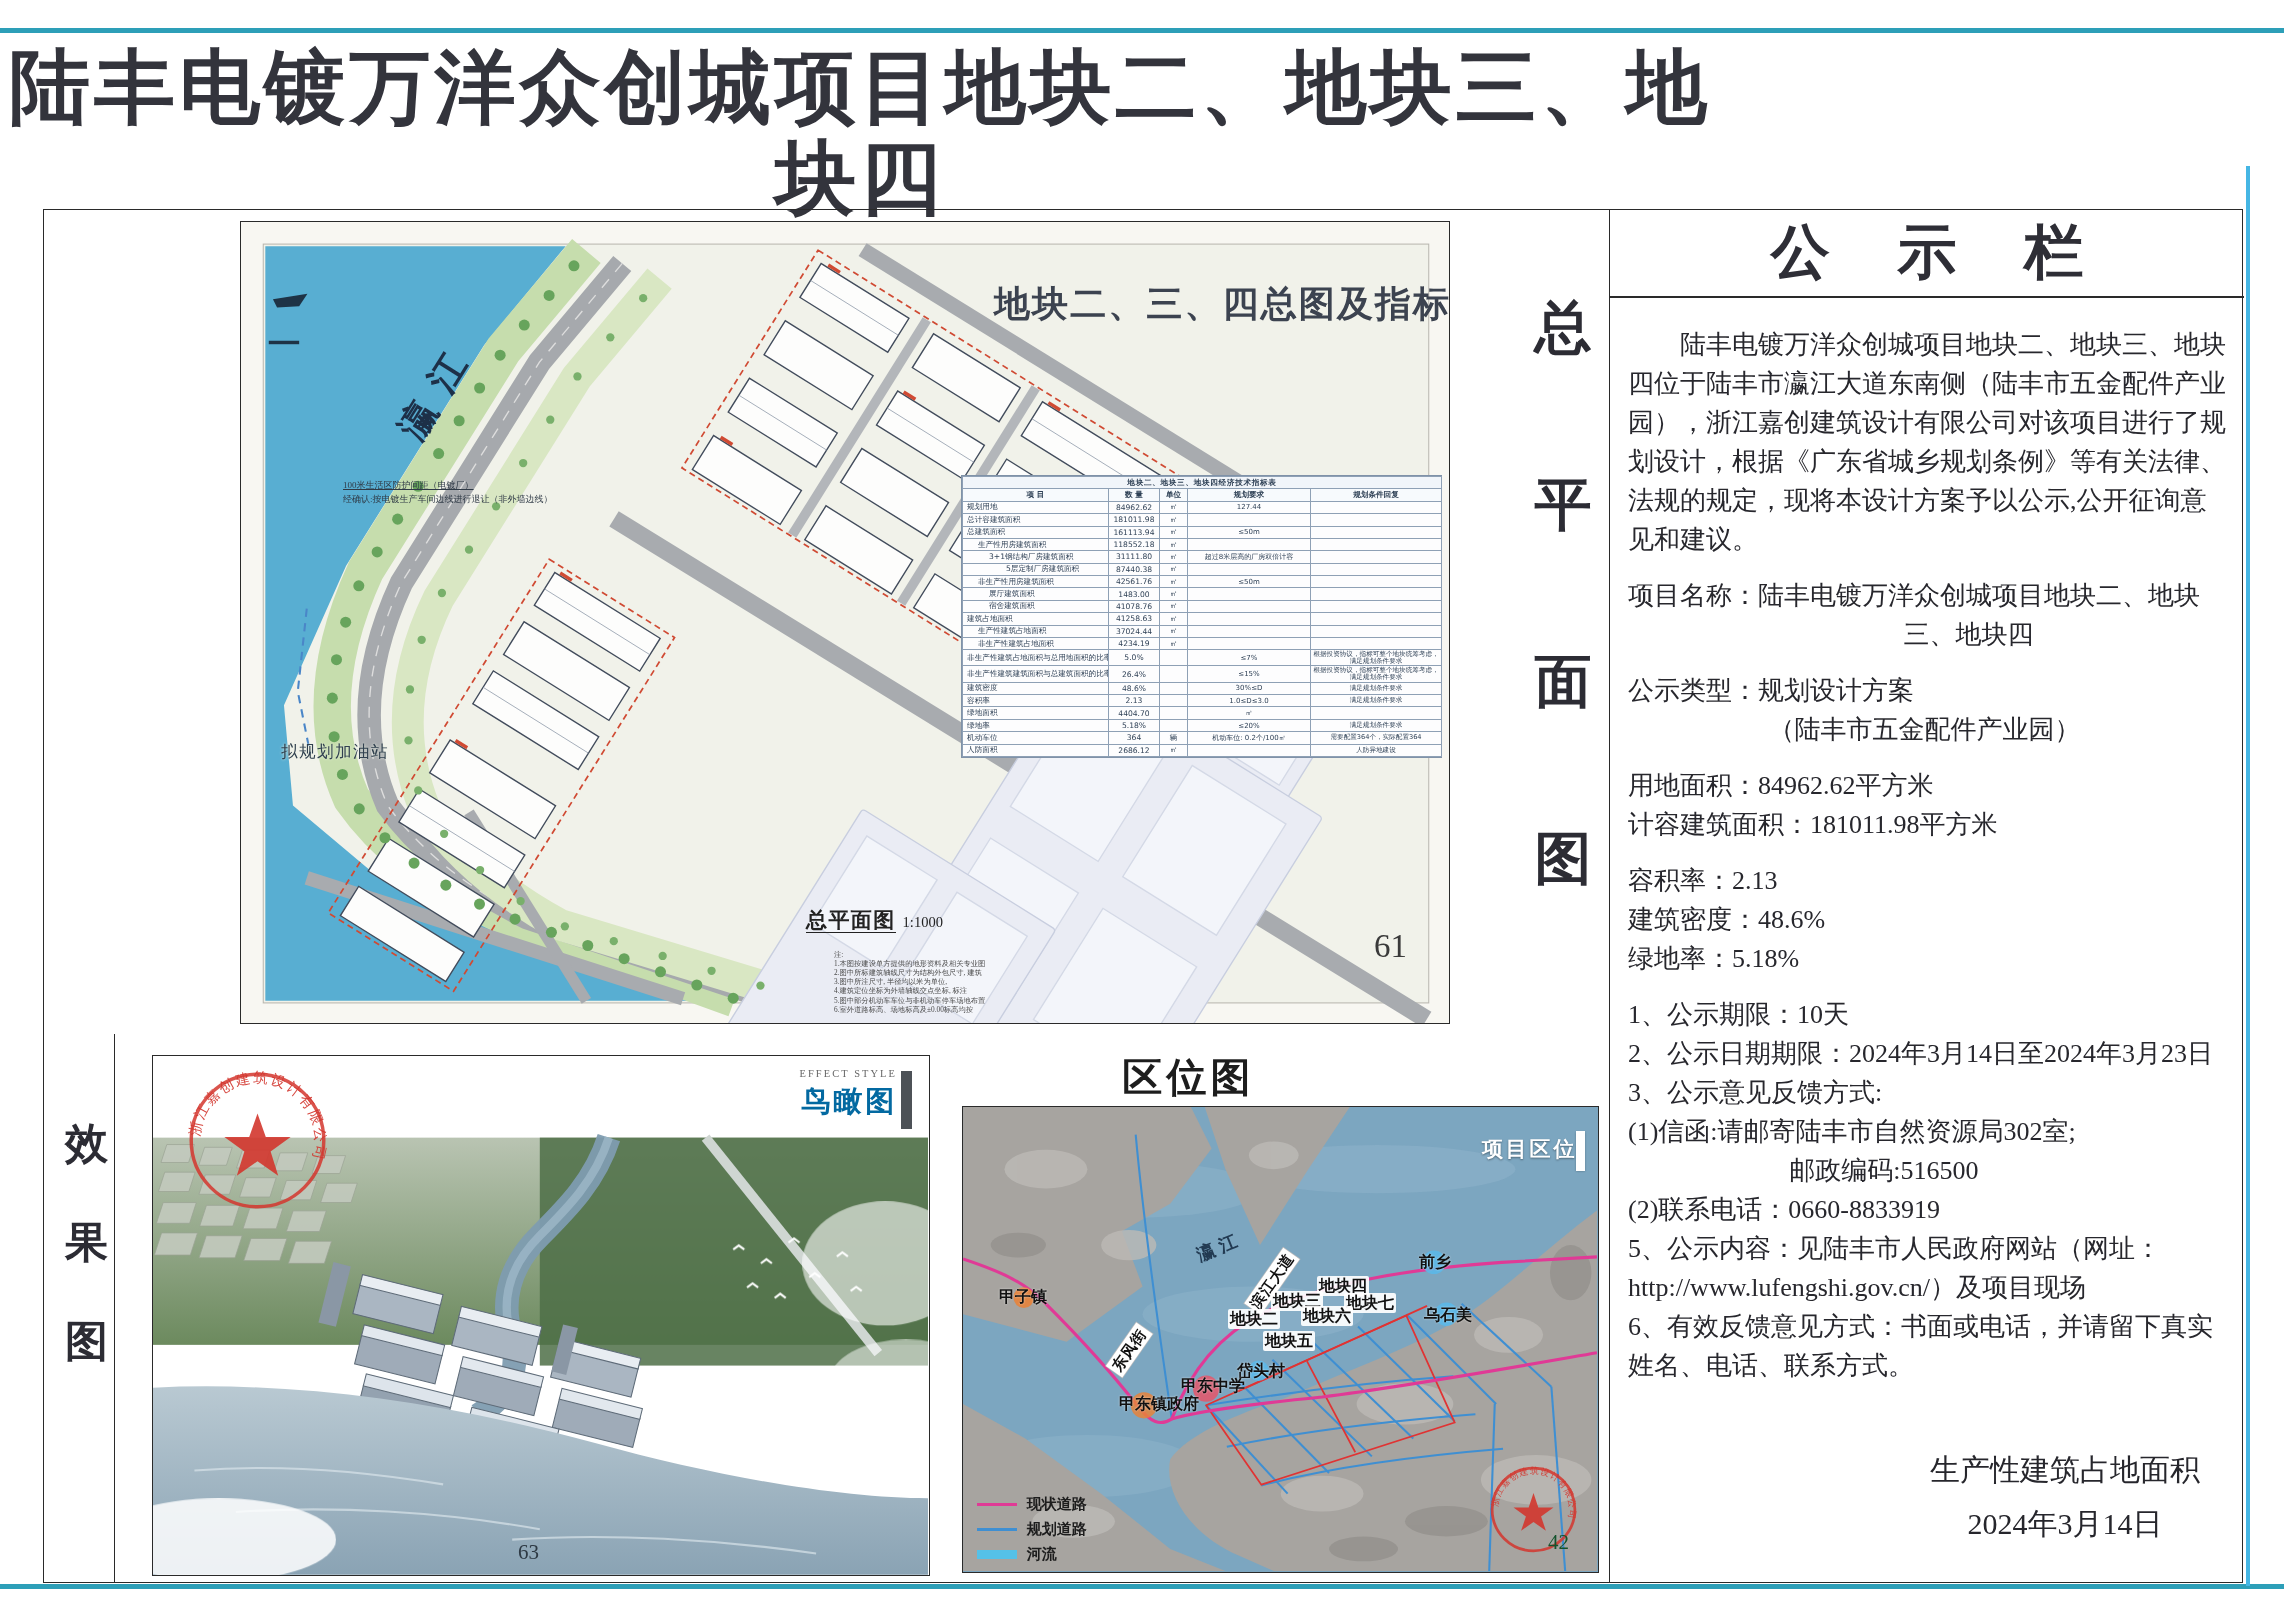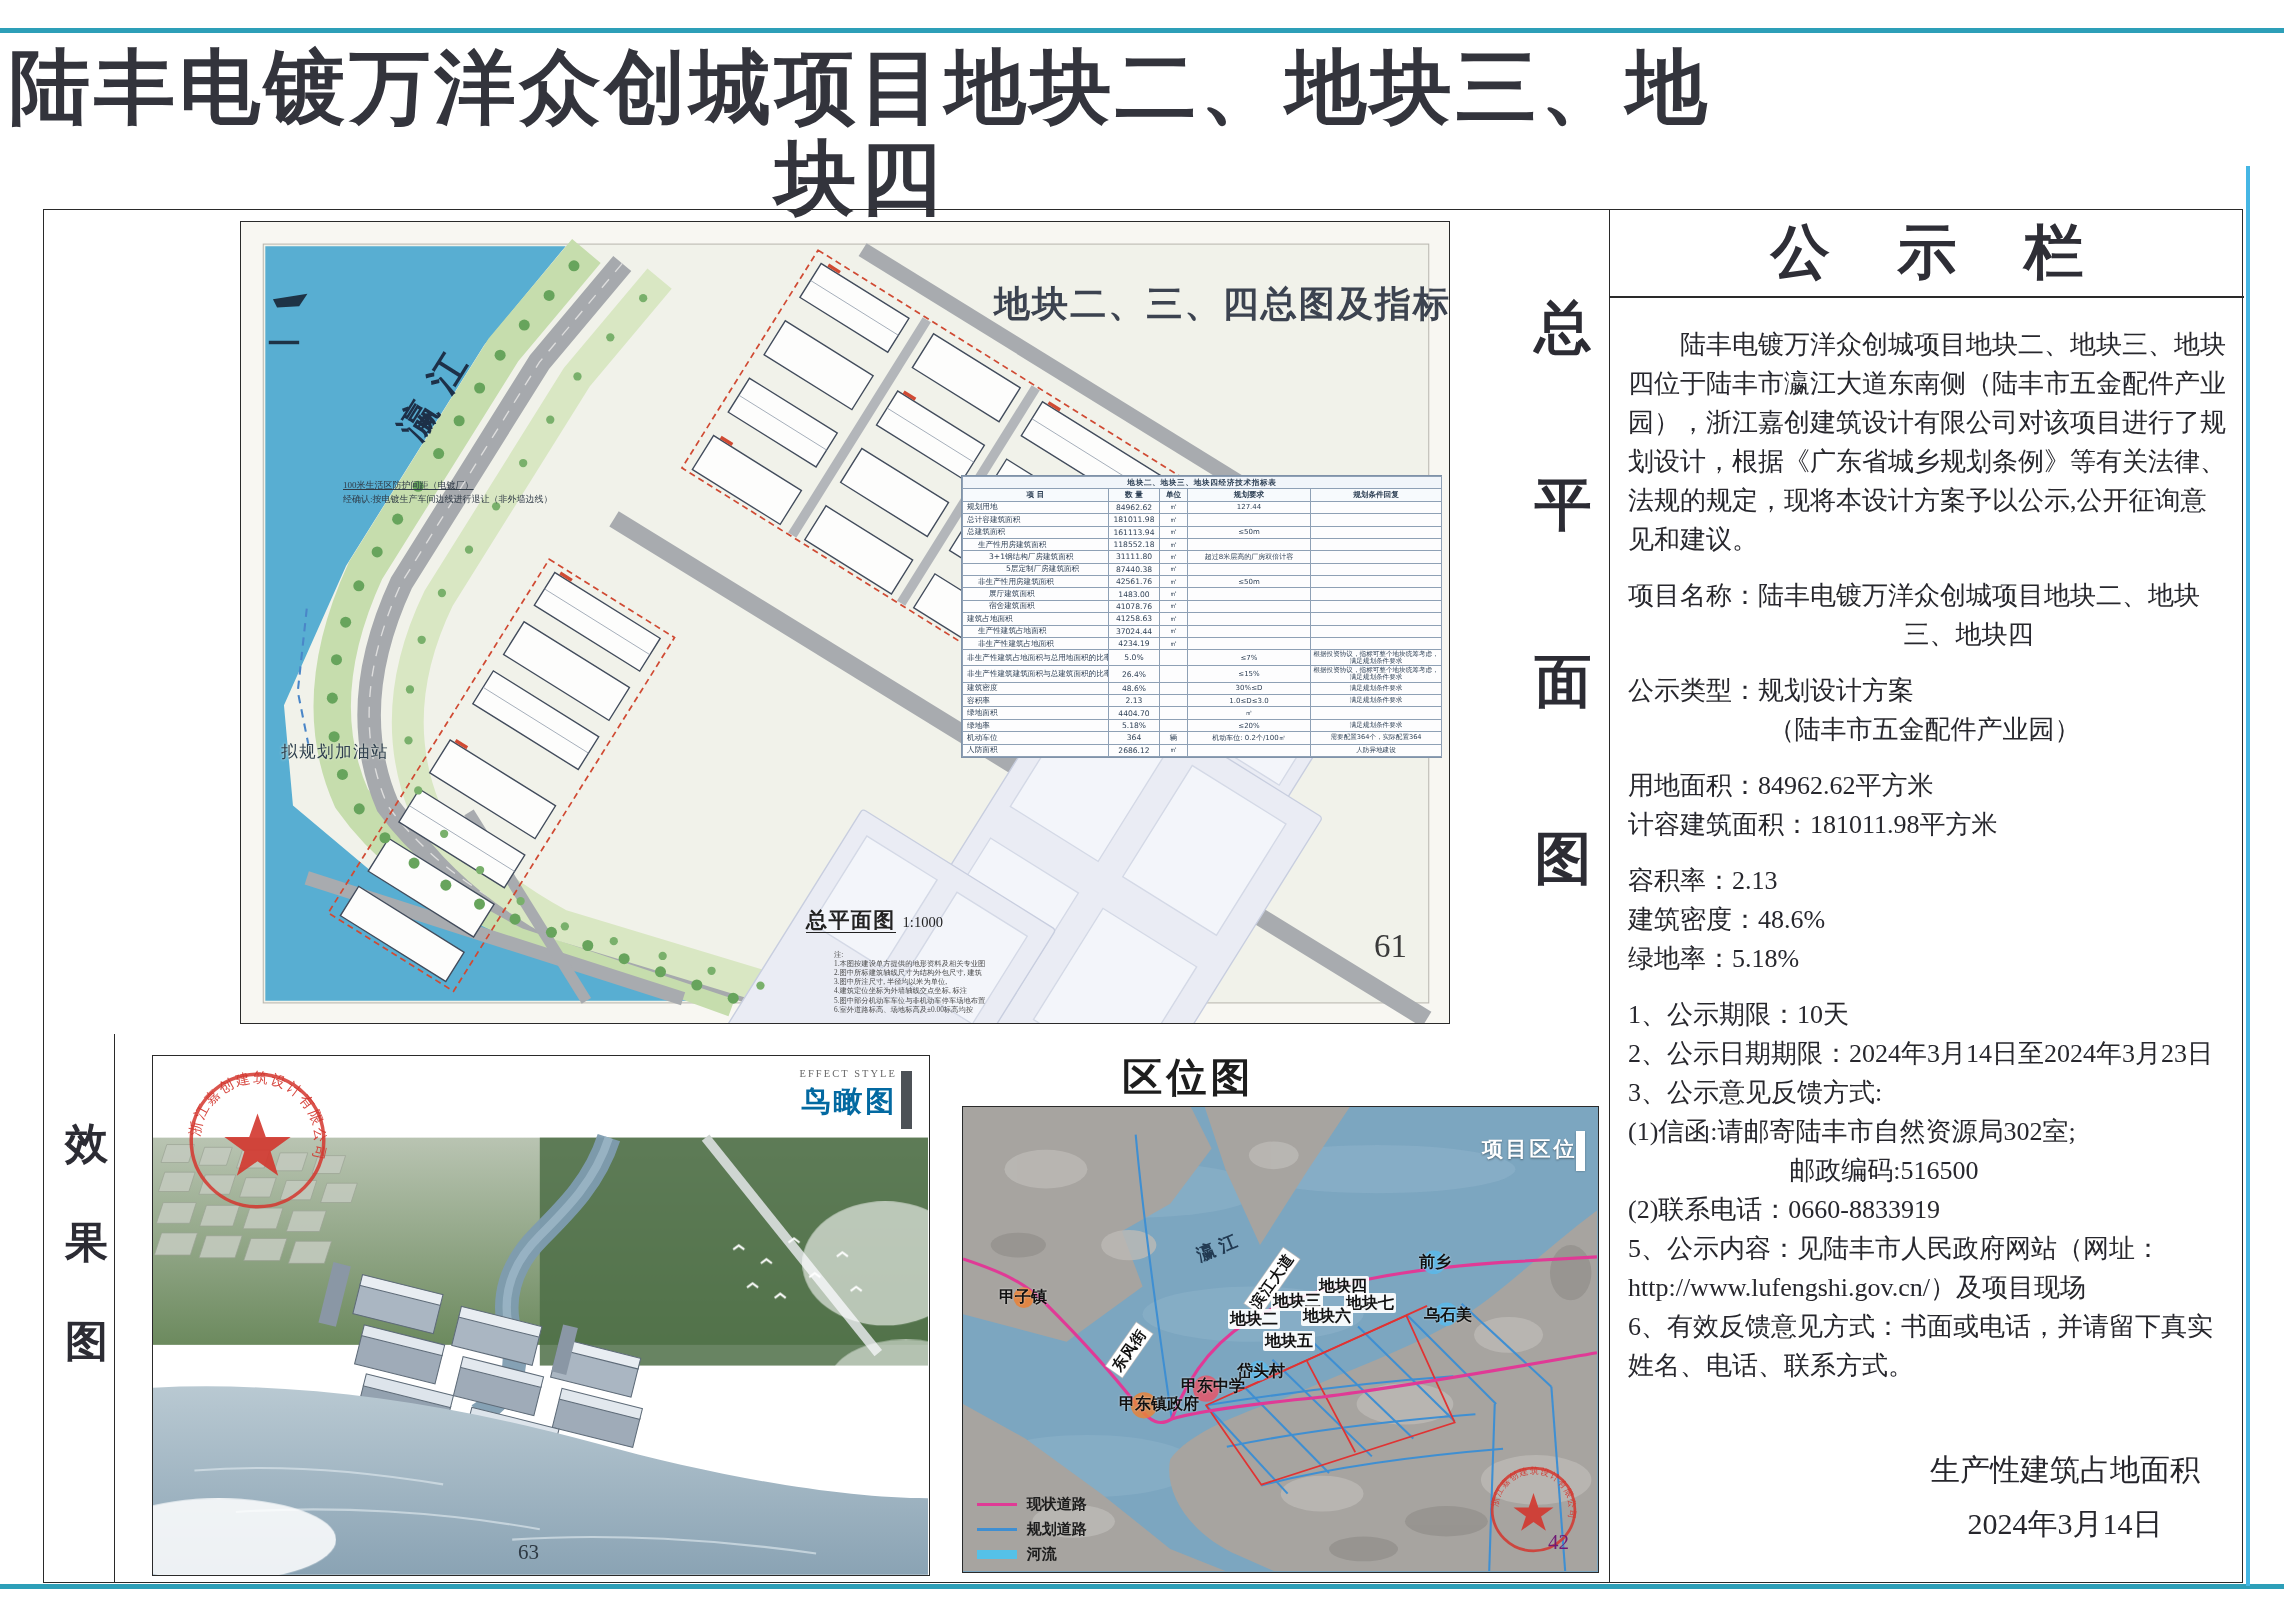--- a/index.html
+++ b/index.html
@@ -68,21 +68,21 @@
   .plot{background:rgba(255,255,255,.92);padding:0 2.1px;font-size:16px;line-height:1.25;border-radius:2px;}
   .place{font-size:16px;text-shadow:0 0 2.1px rgba(255,255,255,.7);}
   .roadtag{background:#fff;padding:0.7px 2.8px;font-size:15px;transform:rotate(-55deg);letter-spacing:0.7px;box-shadow:0 0 0 0.7px #bbb;}
   .corner{color:#fff;font-size:21px;letter-spacing:2.8px;text-shadow:0 0.7px 2.1px rgba(0,0,0,.4);}
   .corner-bar{position:absolute;width:9px;height:40px;background:#fff;box-shadow:0 0.7px 2.1px rgba(0,0,0,.3);}
   .loc-river{position:absolute;font-size:18px;font-weight:700;color:#223a52;transform:rotate(-22deg);letter-spacing:5.5px;}
   .legend{position:absolute;left:14px;top:388px;font-family:"DejaVu Sans",sans-serif;}
   .leg-row{display:flex;align-items:center;margin-bottom:6.2px;}
   .leg-swatch{width:40px;margin-right:9.7px;}
   .leg-label{font-size:15px;font-weight:700;color:#1d1d1d;}
-  .loc-page{position:absolute;right:29px;bottom:16.6px;font-size:21px;color:#701a75;}
+  .loc-page{position:absolute;right:29px;bottom:16.6px;font-size:21px;color:#14532d;}
   .stamp{position:absolute;}
 </style>
 </head>
 <body>
 
 <div class="abs rule" style="top:28px;"></div>
 <div class="abs rule" style="top:1584px;"></div>
 
 <div class="abs title-wrap">
   <div class="title-l1">陆丰电镀万洋众创城项目地块二、地块三、地块四</div>

